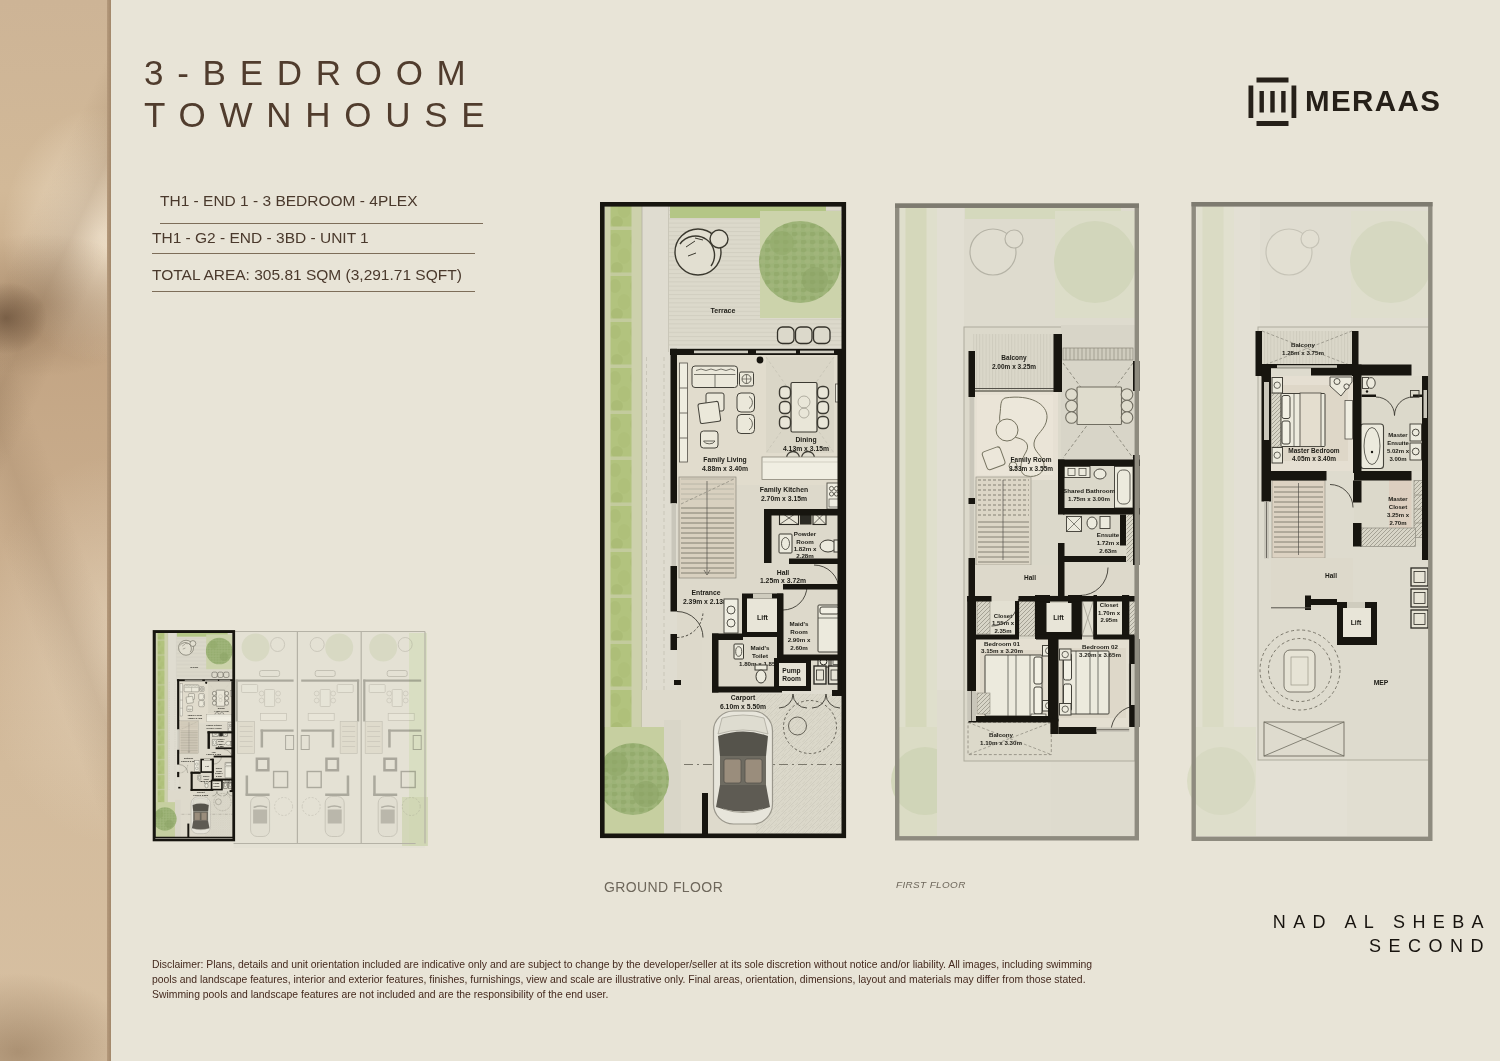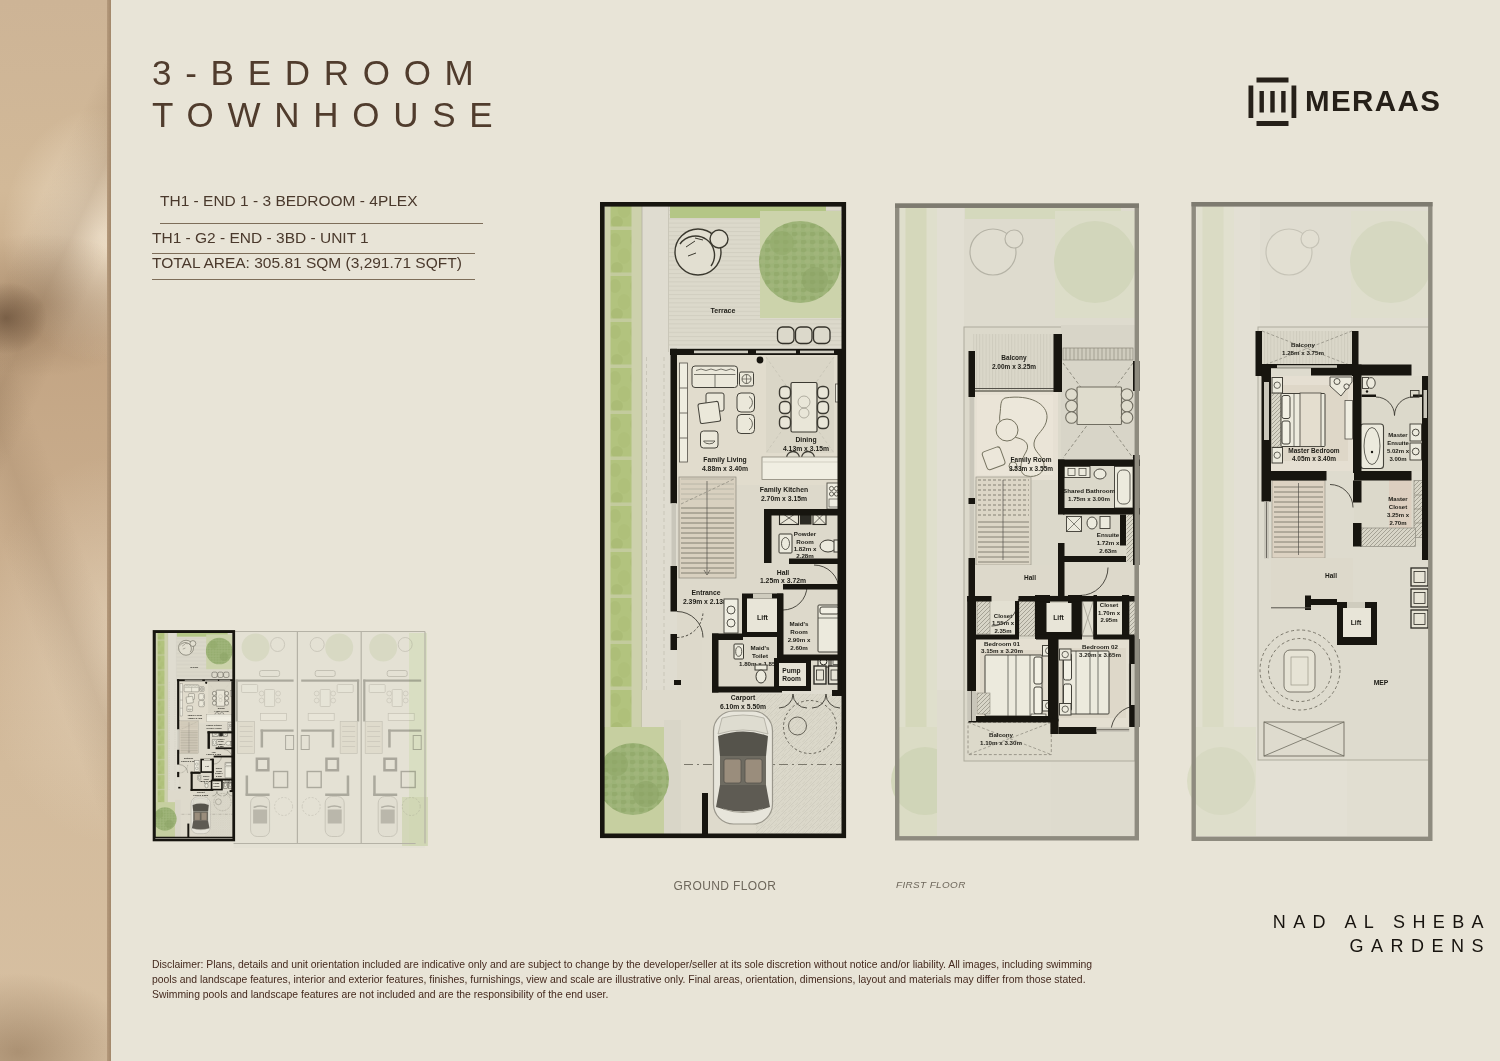--- a/index.html
+++ b/index.html
@@ -17,52 +17,52 @@
     linear-gradient(115deg, rgba(120,92,64,0) 22%, rgba(120,92,64,.2) 30%, rgba(120,92,64,0) 37%),
     linear-gradient(70deg, rgba(120,92,64,0) 38%, rgba(120,92,64,.14) 46%, rgba(120,92,64,0) 54%),
     radial-gradient(130px 170px at 100px 235px, rgba(246,233,212,.85), rgba(246,233,212,0) 75%),
     radial-gradient(180px 260px at 115px 650px, rgba(236,221,198,.55), rgba(236,221,198,0) 75%),
     radial-gradient(160px 110px at 18px 1052px, rgba(118,88,58,.45), rgba(118,88,58,0) 72%),
     linear-gradient(180deg,#cdb496 0%,#d2b998 18%,#c3a584 32%,#c9ad8d 50%,#d3bb9c 72%,#d7c0a2 100%);">
 </div>
 
 <div class="abs" style="left:107px;top:0;width:4px;height:1061px;background:linear-gradient(90deg,#b59a7c,#a2876a);"></div>
 
-<div class="abs" style="left:152px;top:52px;color:#503c2d;font-size:35px;letter-spacing:2px;line-height:42px;font-weight:400;">3 - B E D R O O M<br>T O W N H O U S E</div>
+<div class="abs" style="left:144px;top:52px;color:#503c2d;font-size:35px;letter-spacing:2px;line-height:42px;font-weight:400;">3 - B E D R O O M<br>T O W N H O U S E</div>
 
 <div class="abs" style="left:160px;top:192px;width:323px;white-space:nowrap;color:#4a392c;font-size:15.5px;border-bottom:1px solid #7d6d59;padding-bottom:13px;">TH1 - END 1 - 3 BEDROOM - 4PLEX</div>
 
 <div class="abs" style="left:152px;top:229px;width:323px;white-space:nowrap;color:#4a392c;font-size:15.5px;border-bottom:1px solid #7d6d59;padding-bottom:6px;">TH1 - G2 - END - 3BD - UNIT 1</div>
 
-<div class="abs" style="left:152px;top:254px;width:323px;white-space:nowrap;color:#4a392c;font-size:15.5px;border-bottom:1px solid #7d6d59;padding-bottom:7px;">TOTAL AREA: 305.81 SQM (3,291.71 SQFT)</div>
+<div class="abs" style="left:152px;top:266px;width:323px;white-space:nowrap;color:#4a392c;font-size:15.5px;border-bottom:1px solid #7d6d59;padding-bottom:7px;">TOTAL AREA: 305.81 SQM (3,291.71 SQFT)</div>
 
 <div class="abs" style="left:1248px;top:76px;width:200px;height:52px;">
 <svg width="200" height="52" viewBox="0 0 200 52">
 
   <g fill="#262019">
     <rect x="8.5" y="1.5" width="32" height="5"></rect>
     <rect x="8.5" y="45" width="32" height="5"></rect>
     <rect x="0.5" y="9.5" width="4.8" height="32.5"></rect>
     <rect x="43.5" y="9.5" width="4.8" height="32.5"></rect>
     <rect x="11.5" y="15" width="4.4" height="21.5"></rect>
     <rect x="22.3" y="15" width="4.4" height="21.5"></rect>
     <rect x="33.2" y="15" width="4.4" height="21.5"></rect>
   </g>
 
   <text x="57" y="35" font-family="Liberation Sans, sans-serif" font-size="29.5" font-weight="bold" fill="#262019" letter-spacing="1.4">MERAAS</text>
 </svg>
 </div>
 
-<div class="abs" style="left:604px;top:879px;width:242px;text-align:center;color:#6e675b;font-size:12px;letter-spacing:0.4px;">GROUND FLOOR</div>
+<div class="abs" style="left:604px;top:879px;width:242px;color:#6e675b;font-size:14px;letter-spacing:0.4px;">GROUND FLOOR</div>
 <div class="abs" style="left:896px;top:879px;width:244px;text-align:left;color:#6e675b;font-size:9.9px;letter-spacing:0.4px;font-style:italic;">FIRST FLOOR</div>
 <div class="abs" style="left:1191px;top:829px;width:242px;text-align:center;color:#6e675b;font-size:9.9px;letter-spacing:0.4px;">SECOND FLOOR</div>
 
 <div class="abs" style="left:152px;top:957px;width:990px;color:#44291e;font-size:10.4px;line-height:15.2px;white-space:nowrap;">Disclaimer: Plans, details and unit orientation included are indicative only and are subject to change by the developer/seller at its sole discretion without notice and/or liability. All images, including swimming<br>pools and landscape features, interior and exterior features, finishes, furnishings, view and scale are illustrative only. Final areas, orientation, dimensions, layout and materials may differ from those stated.<br>Swimming pools and landscape features are not included and are the responsibility of the end user.</div>
 
-<div class="abs" style="left:1111px;top:910px;width:380px;text-align:right;color:#17130e;font-size:18px;letter-spacing:7.4px;line-height:24.4px;">NAD AL SHEBA<br><span style="letter-spacing:7.5px;">GARDENS</span></div>
+<div class="abs" style="left:1111px;top:910px;width:380px;text-align:right;color:#17130e;font-size:18px;letter-spacing:7.4px;line-height:24.4px;">NAD AL SHEBA<br><span style="letter-spacing:7.5px;">SECOND</span></div>
 
 <svg class="abs" style="left:0;top:0;" width="1500" height="1061" viewBox="0 0 1500 1061">
 <defs>
   <pattern id="deck" width="1" height="4.2" patternUnits="userSpaceOnUse">
     <rect width="1" height="4.2" fill="#dcd9cb"></rect>
     <rect y="0" width="1" height="1" fill="#d1cec0"></rect>
   </pattern>
   <pattern id="balc" width="3.2" height="1" patternUnits="userSpaceOnUse">
     <rect width="3.2" height="1" fill="#dad7c9"></rect>
     <rect x="0" width="0.9" height="1" fill="#cecbbd"></rect>

